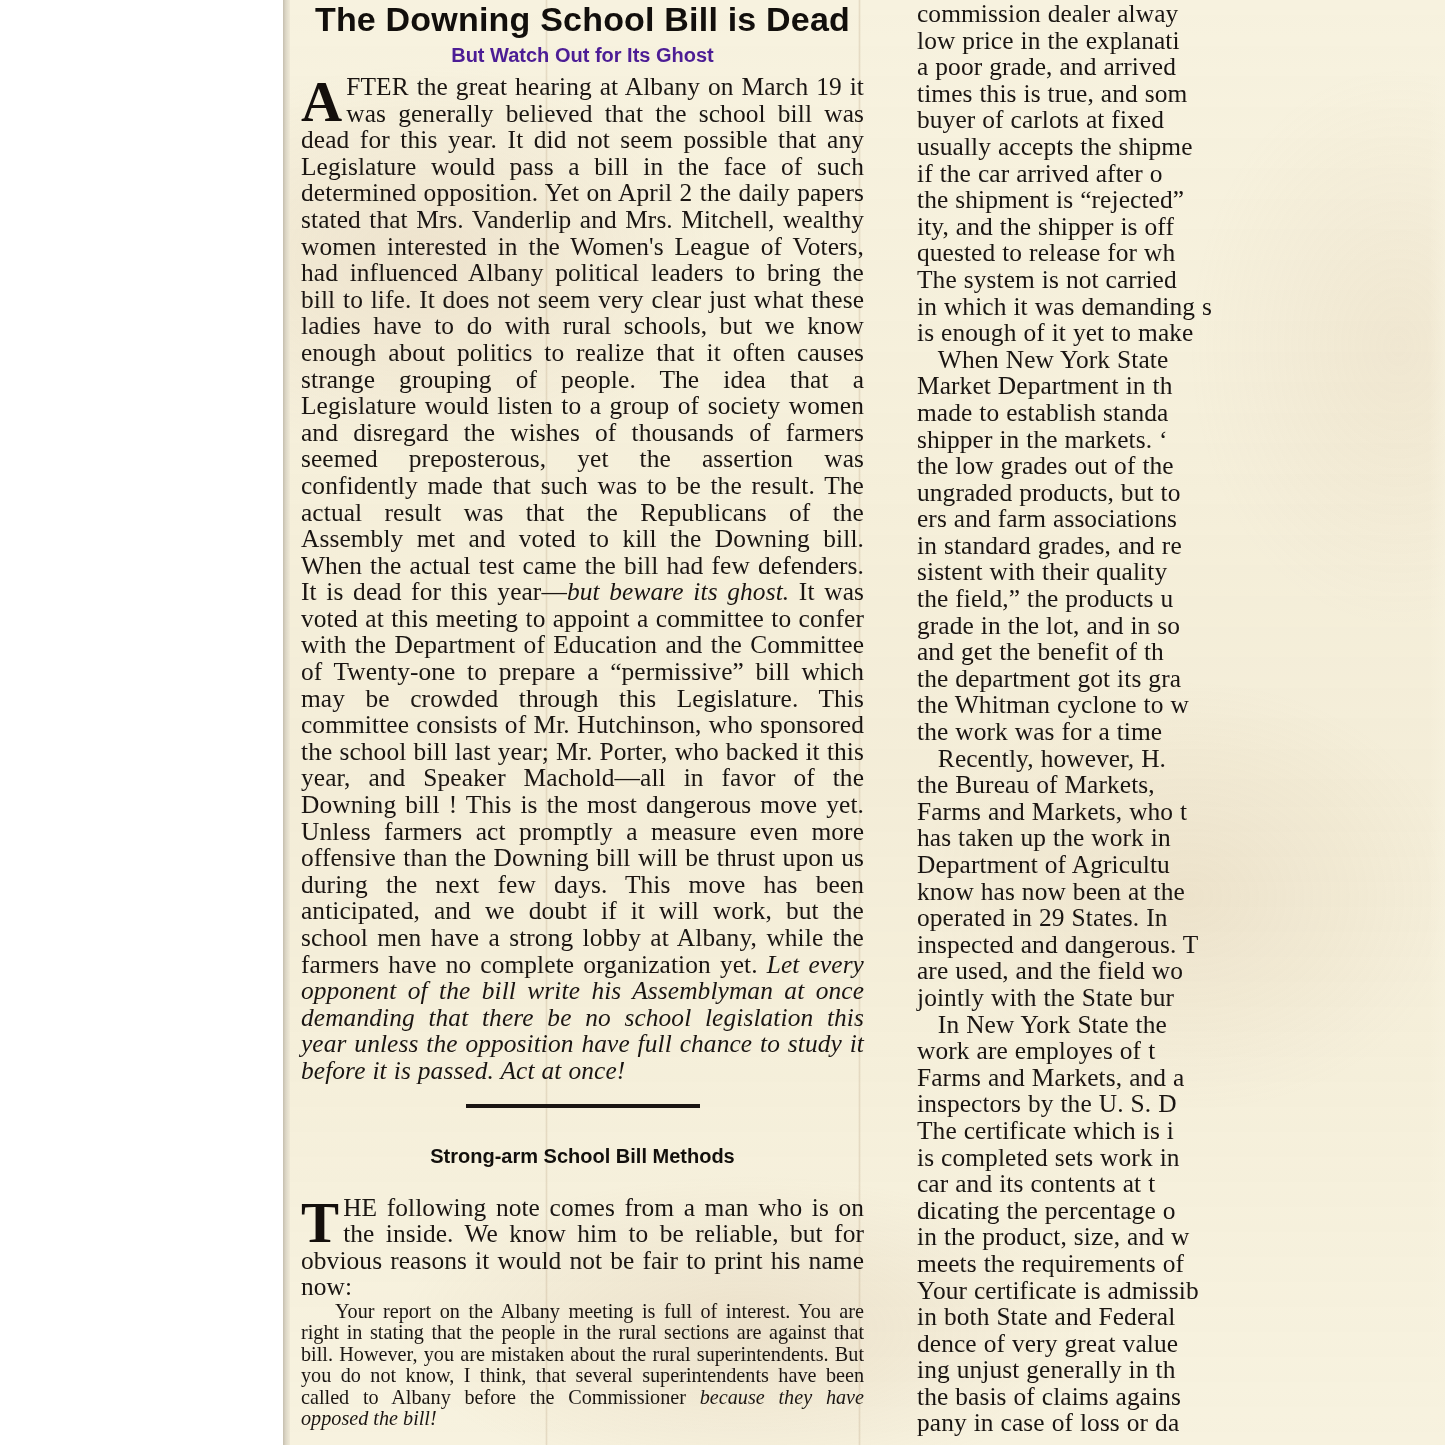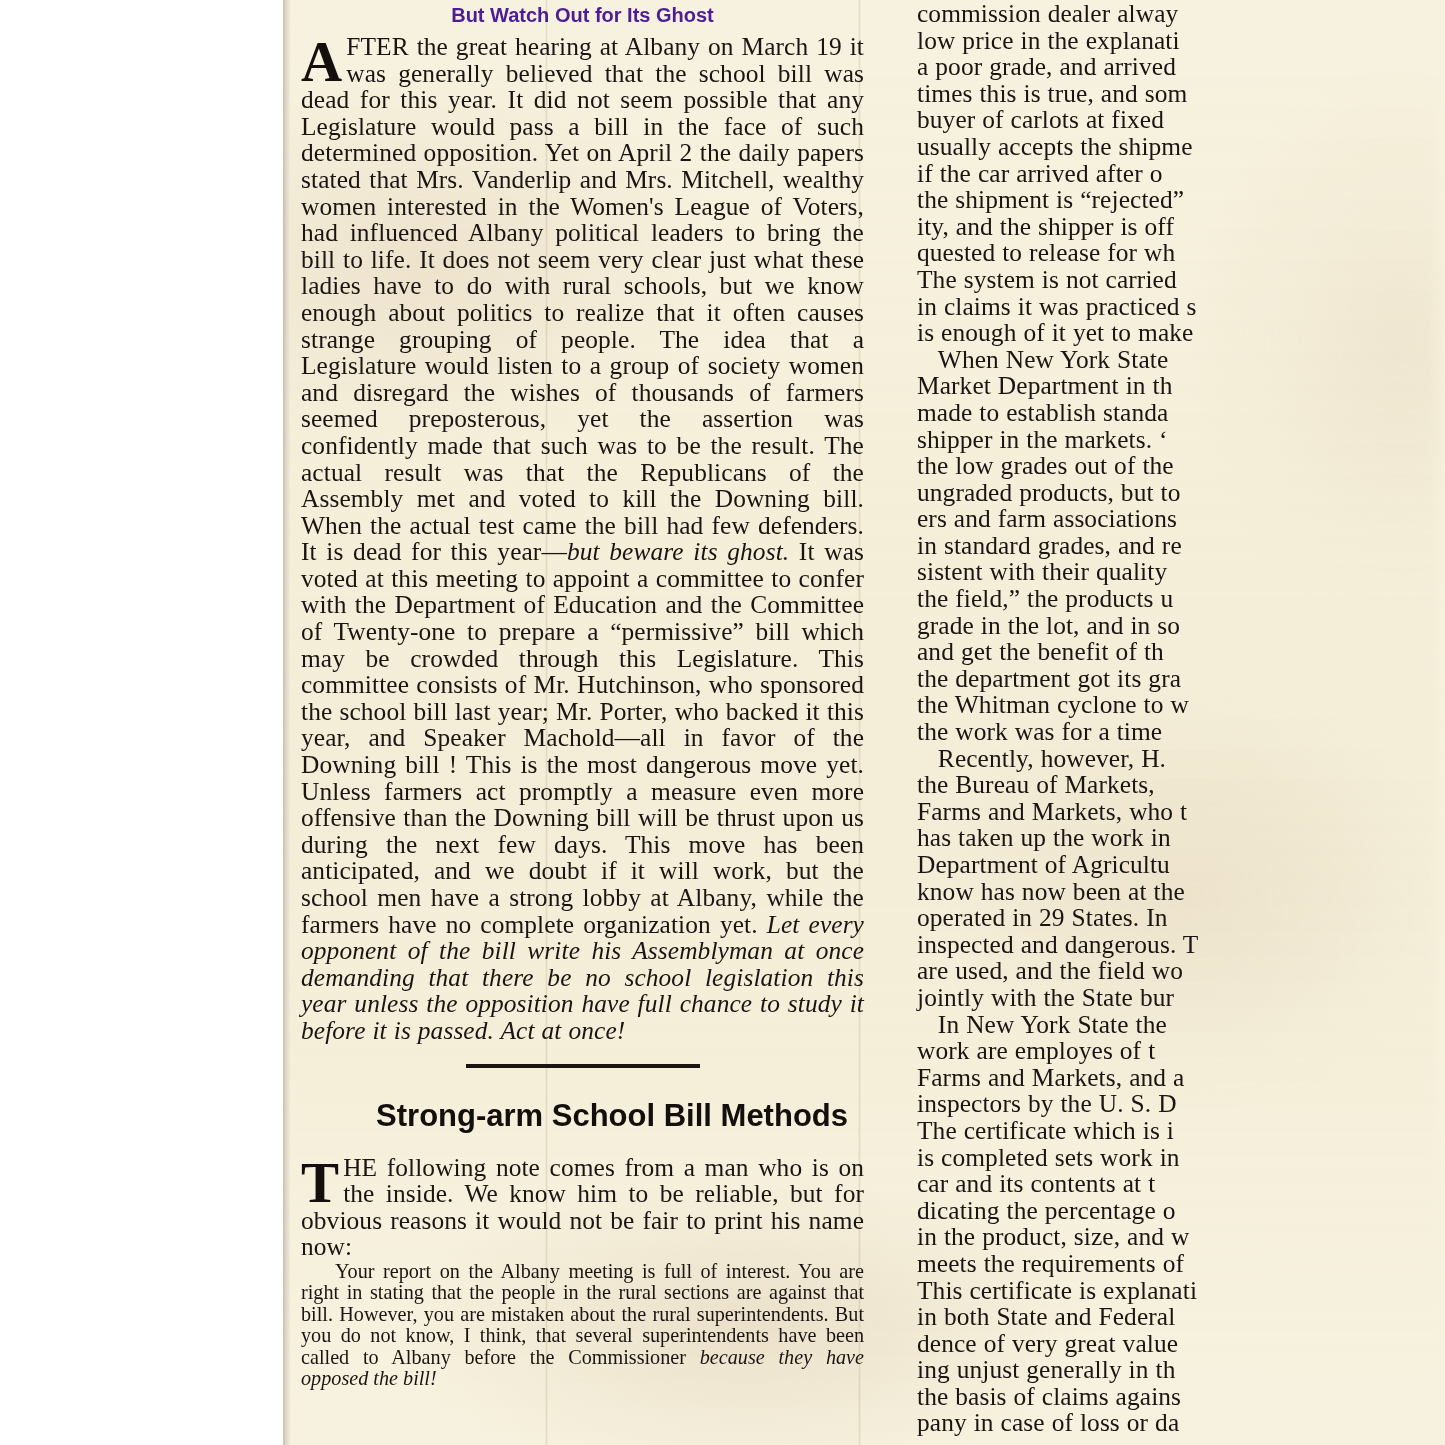--- a/index.html
+++ b/index.html
@@ -88,23 +88,23 @@
     font-size: 20px;
     line-height: 24px;
     text-align: center;
     color: #4c1d95;
   }
   h1.headline2 {
     margin: 16px;
     padding: 14px 0 4px 0;
     font-family: "Liberation Sans", "DejaVu Sans", sans-serif;
     font-weight: 700;
-    font-size: 31px;
+    font-size: 20px;
     line-height: 36px;
-    text-align: right;
+    text-align: center;
     color: #120f0c;
   }
 
   p.body {
     margin: 0;
     font-size: 25.4px;
     line-height: 26.6px;
     text-align: justify;
     text-justify: inter-word;
     letter-spacing: .1px;
@@ -162,20 +162,21 @@
   <div class="paper">
     <div class="fold" style="left: 262px;"></div>
     <div class="fold" style="left: 575px;"></div>
     <div class="clip-fade"></div>
   </div>
 
   <div class="scan-edge"></div>
 
   <div class="col col-left">
 
+    <h1 class="headline">The Downing School Bill is Dead</h1>
 
     <h2 class="subhead">But Watch Out for Its Ghost</h2>
 
     <p class="body dropcap-para">
       <span class="dropcap">A</span><span>FTER the great hearing at Albany on March 19 it was generally believed that the school bill was dead for this year.  It did not seem possible that any Legislature would pass a bill in the face of such determined opposition.  Yet on April 2 the daily papers stated that Mrs. Vanderlip and Mrs. Mitchell, wealthy women interested in the Women's League of Voters, had influenced Albany political leaders to bring the bill to life. It does not seem very clear just what these ladies have to do with rural schools, but we know enough about politics to realize that it often causes strange grouping of people. The idea that a Legislature would listen to a group of society women and disregard the wishes of thousands of farmers seemed preposterous, yet the assertion was confidently made that such was to be the result.  The actual result was that the Republicans of the Assembly met and voted to kill the Downing bill.  When the actual test came the bill had few defenders.  It is dead for this year—</span><i>but beware its ghost.</i><span>  It was voted at this meeting to appoint a committee to confer with the Department of Education and the Committee of Twenty-one to prepare a “permissive” bill which may be crowded through this Legislature.  This committee consists of Mr. Hutchinson, who sponsored the school bill last year; Mr. Porter, who backed it this year, and Speaker Machold—all in favor of the Downing bill !  This is the most dangerous move yet. Unless farmers act promptly a measure even more offensive than the Downing bill will be thrust upon us during the next few days.  This move has been anticipated, and we doubt if it will work, but the school men have a strong lobby at Albany, while the farmers have no complete organization yet.  </span><i>Let every opponent of the bill write his Assemblyman at once demanding that there be no school legislation this year unless the opposition have full chance to study it before it is passed.  Act at once!</i>
     </p>
 
     <hr class="rule">
 
     <h1 class="headline2">Strong-arm School Bill Methods</h1>
@@ -197,21 +198,21 @@
         <p class="body rc">low  price  in  the  explanati</p>
         <p class="body rc">a  poor  grade,  and  arrived</p>
         <p class="body rc">times this is true, and som</p>
         <p class="body rc">buyer  of  carlots  at  fixed</p>
         <p class="body rc">usually  accepts  the  shipme</p>
         <p class="body rc">if  the  car  arrived  after  o</p>
         <p class="body rc">the  shipment  is  “rejected”</p>
         <p class="body rc">ity,  and  the  shipper  is  off</p>
         <p class="body rc">quested  to  release  for  wh</p>
         <p class="body rc">The  system  is  not  carried</p>
-        <p class="body rc">in  claims  it  was  practiced  s</p>
+        <p class="body rc">in  which  it  was  demanding  s</p>
         <p class="body rc">is  enough  of  it  yet  to  make</p>
         <p class="body rc">&nbsp;&nbsp;&nbsp;When  New  York  State</p>
         <p class="body rc">Market  Department  in  th</p>
         <p class="body rc">made  to  establish  standa</p>
         <p class="body rc">shipper  in  the  markets.   ‘</p>
         <p class="body rc">the  low  grades  out  of  the  </p>
         <p class="body rc">ungraded  products,  but  to</p>
         <p class="body rc">ers  and  farm  associations </p>
         <p class="body rc">in  standard  grades,  and  re</p>
         <p class="body rc">sistent  with  their  quality</p>
@@ -234,21 +235,21 @@
         <p class="body rc">&nbsp;&nbsp;&nbsp;In New York State the</p>
         <p class="body rc">work  are  employes  of  t</p>
         <p class="body rc">Farms  and  Markets,  and  a</p>
         <p class="body rc">inspectors  by  the  U. S. D</p>
         <p class="body rc">The  certificate  which  is  i</p>
         <p class="body rc">is  completed  sets  work  in</p>
         <p class="body rc">car  and  its  contents  at  t</p>
         <p class="body rc">dicating  the  percentage  o</p>
         <p class="body rc">in  the  product,  size,  and  w</p>
         <p class="body rc">meets  the  requirements  of</p>
-        <p class="body rc">This  certificate  is  explanati</p>
+        <p class="body rc">Your  certificate  is  admissib</p>
         <p class="body rc">in  both  State  and  Federal</p>
         <p class="body rc">dence  of  very  great  value</p>
         <p class="body rc">ing  unjust  generally  in  th</p>
         <p class="body rc">the  basis  of  claims  agains</p>
         <p class="body rc">pany  in  case  of  loss  or  da</p>
       </div>
   </div>
 
 </div>
 

